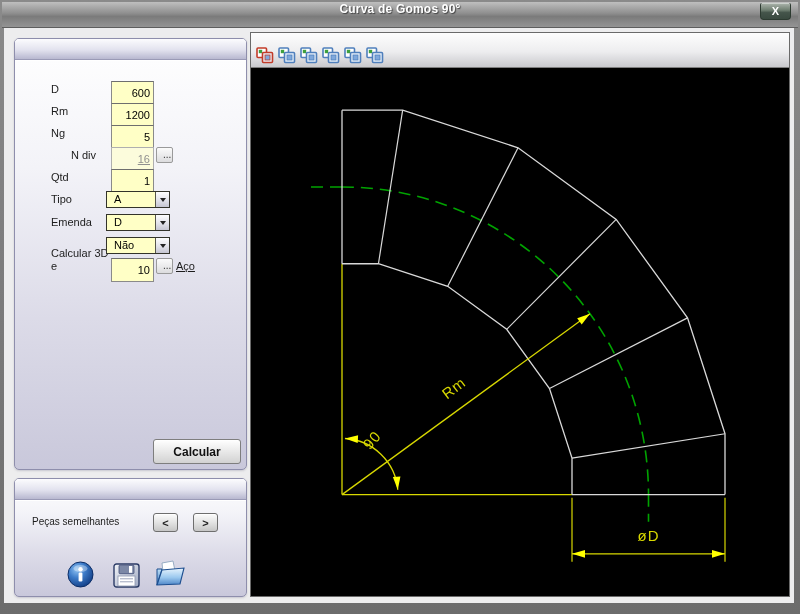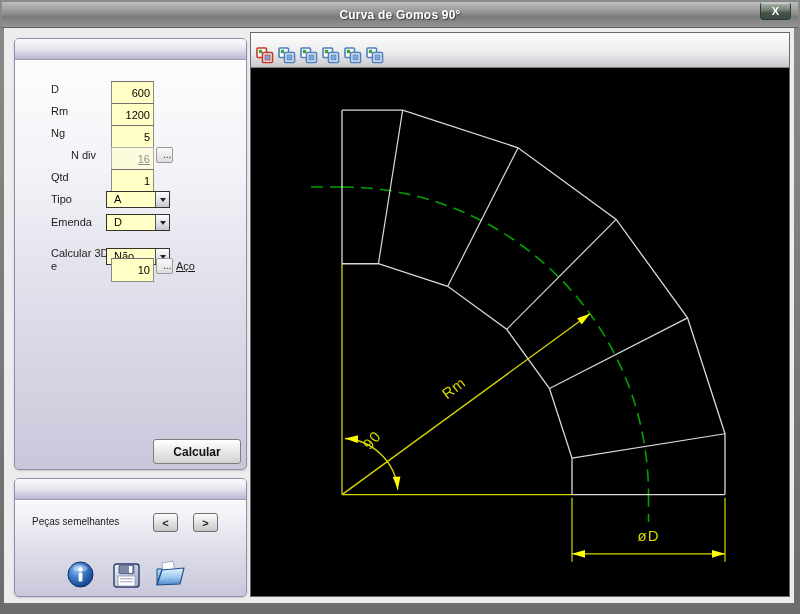--- a/index.html
+++ b/index.html
@@ -2,21 +2,21 @@
 <html><head>
 <meta charset="utf-8">
 <style>
   html,body{margin:0;padding:0;}
   body{width:800px;height:614px;overflow:hidden;font-family:"Liberation Sans",sans-serif;background:#6F6F6F;position:relative;}
   *{box-sizing:border-box;}
 
   .window{position:absolute;inset:0;background:linear-gradient(180deg,#8A8A8A,#6C6C6C);}
   .titlebar{position:absolute;left:2px;top:2px;right:2px;height:26px;
     background:linear-gradient(180deg,#BFBFBF 0%,#8F8F8F 45%,#7B7B7B 58%,#949494 100%);
-    display:flex;align-items:center;justify-content:center;
+    display:flex;align-items:flex-start;justify-content:center;
     border-bottom:1px solid #5E5E5E;}
   .title{color:#FFFFFF;font-size:12px;font-weight:bold;text-shadow:1px 1px 1px rgba(40,40,40,.75);letter-spacing:.2px;}
   .close-btn{position:absolute;right:7px;top:1px;width:31px;height:17px;
     background:linear-gradient(180deg,#AEB6AE 0%,#6E7E70 45%,#44544A 60%,#3A4A40 100%);
     border:1px solid #2C3A30;border-top:none;border-radius:2px 2px 4px 4px;
     color:#fff;font-weight:bold;font-size:11px;display:flex;align-items:center;justify-content:center;cursor:pointer;
     box-shadow:inset 0 1px 0 rgba(255,255,255,.4);}
 
   .client{position:absolute;left:4px;top:28px;right:6px;bottom:11px;background:#EDEDEE;}
 
@@ -99,21 +99,21 @@
             </span>
           </div>
           <span class="f-label" style="top: 177px;">Emenda</span>
           <div class="combo" style="top: 175px;">
             <span class="val">D</span>
             <span class="drop">
               <i></i>
             </span>
           </div>
           <span class="f-label" style="top: 208px;">Calcular 3D</span>
-          <div class="combo" style="top: 209px;">
+          <div class="combo" style="top: 198px;">
             <span class="val">Não</span>
             <span class="drop">
               <i></i>
             </span>
           </div>
           <span class="f-label" style="top: 221px;">e</span>
           <input class="f-input" value="10" style="top: 219px;">
           <button class="dots-btn" style="top: 219px;">...</button>
           <span class="f-suffix" style="top: 221px; text-decoration: underline;">Aço</span>
         </div>

